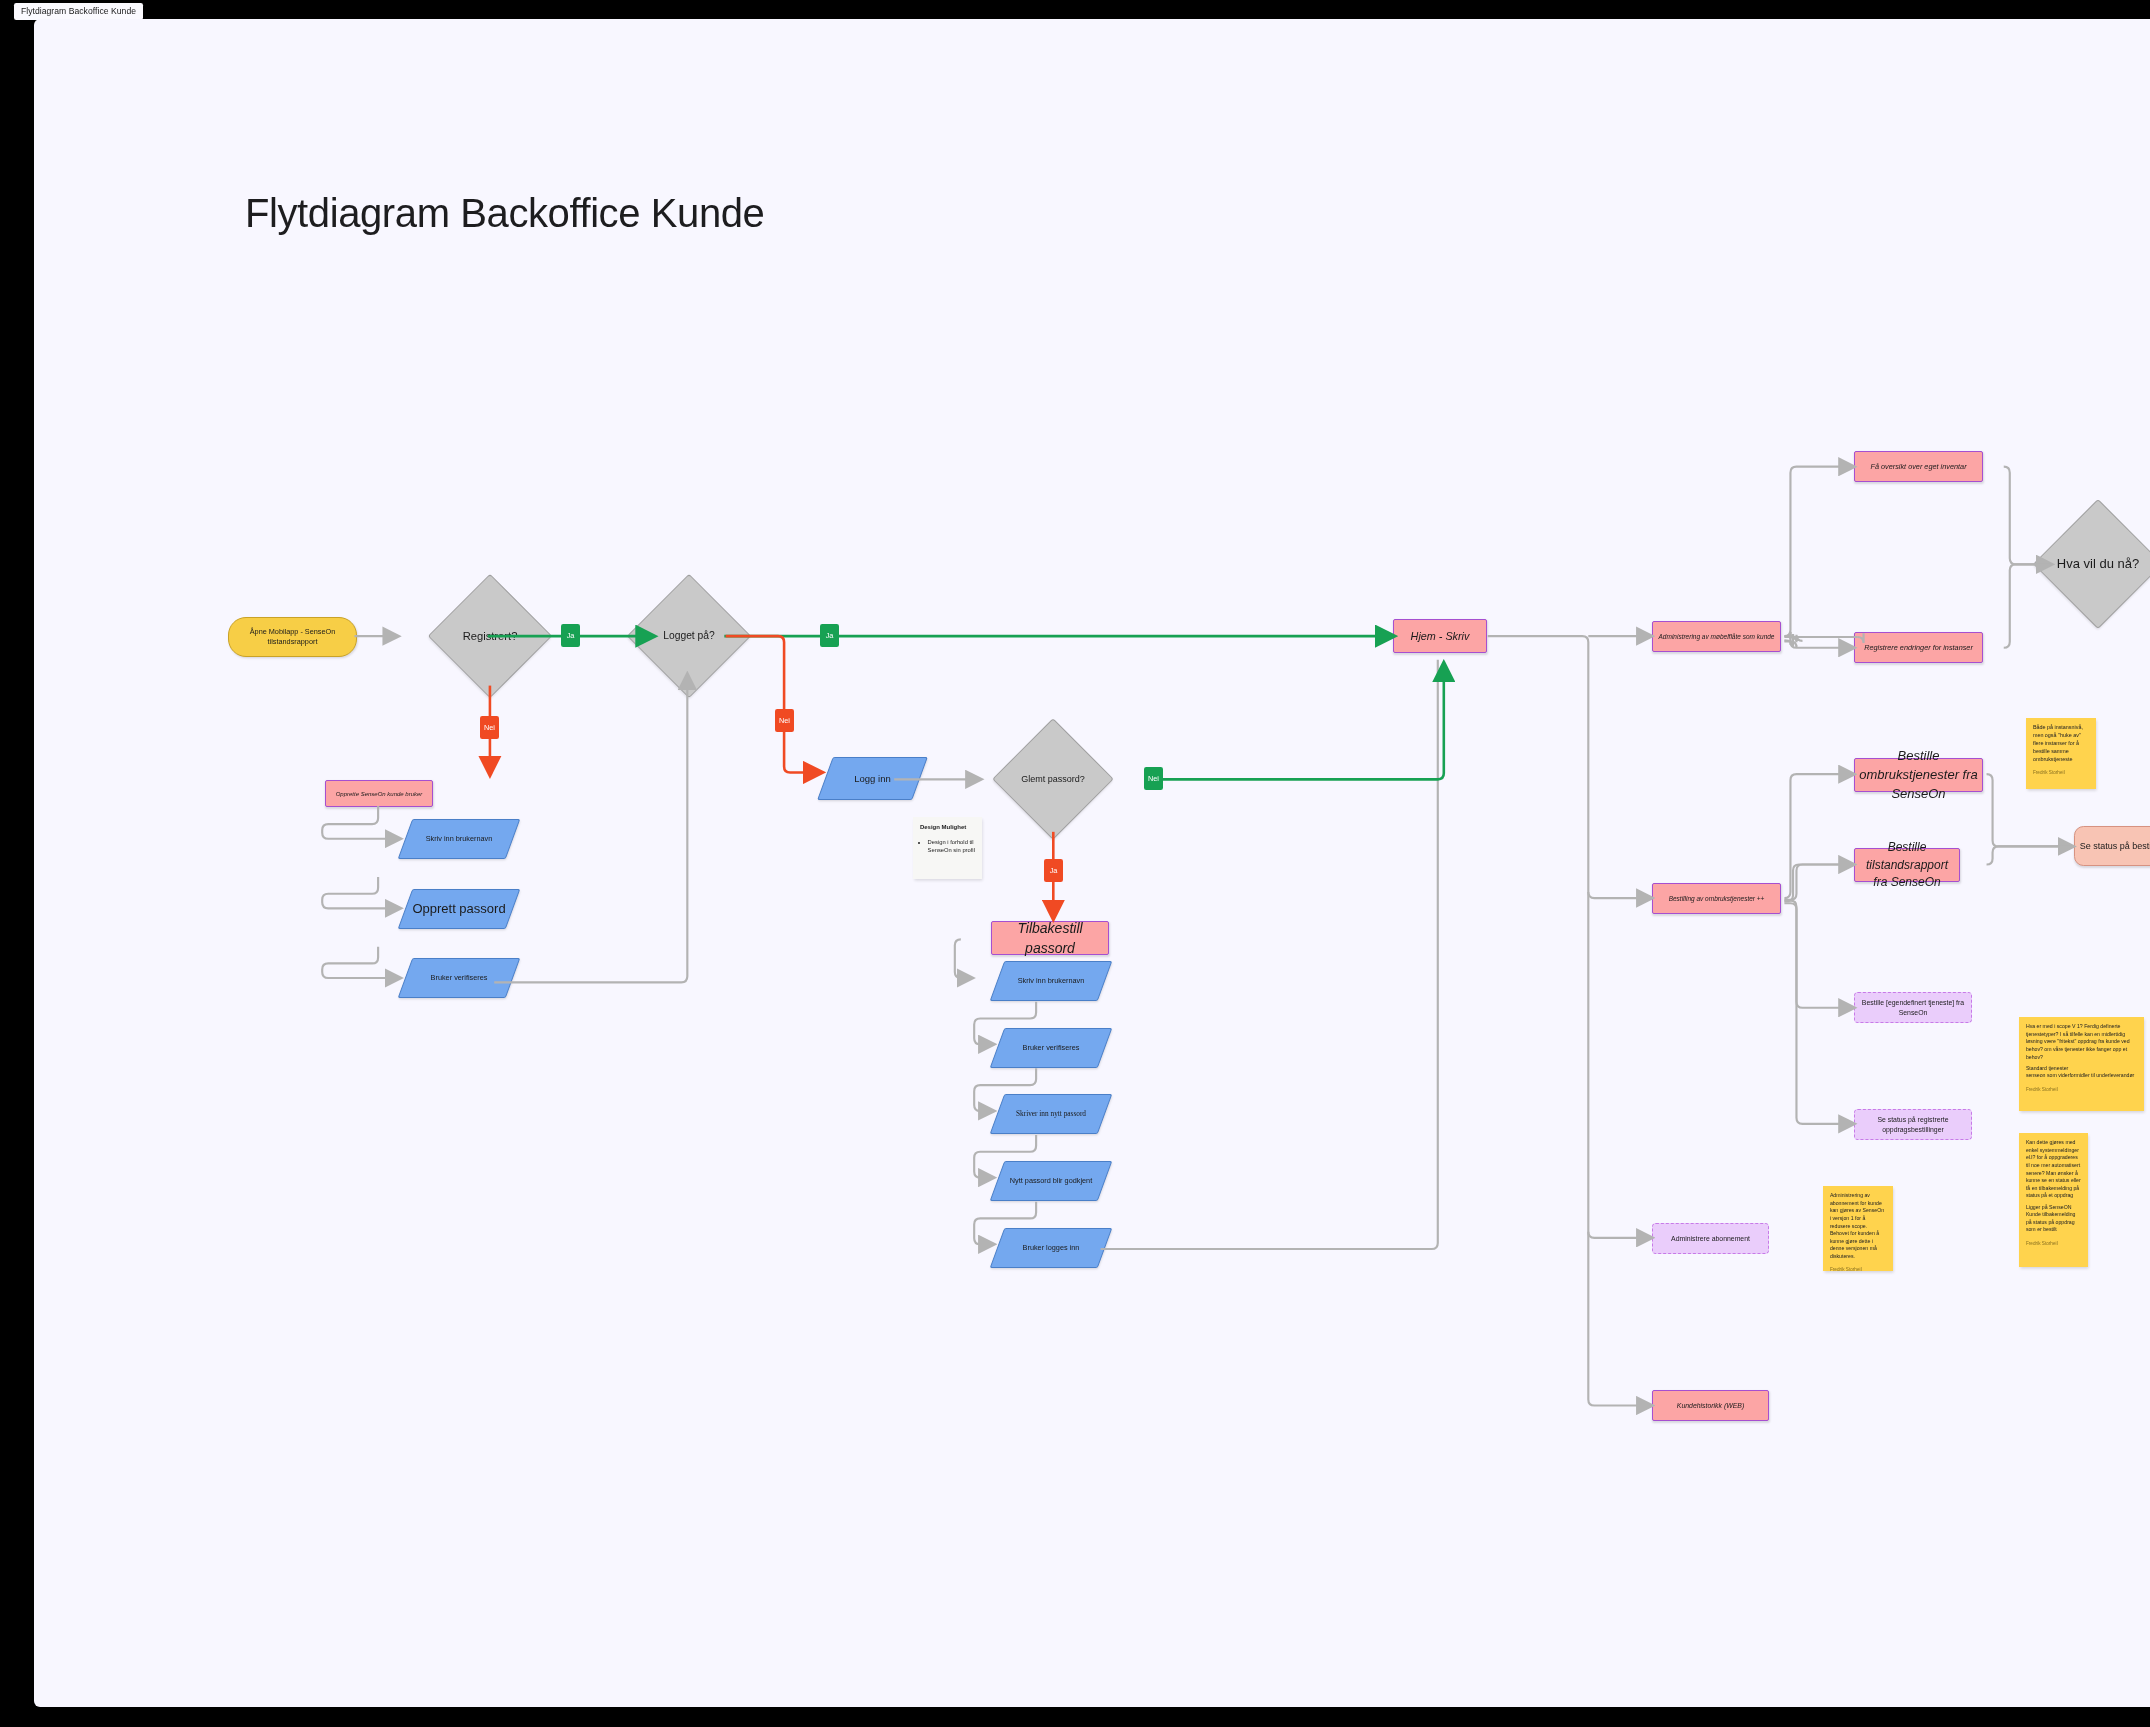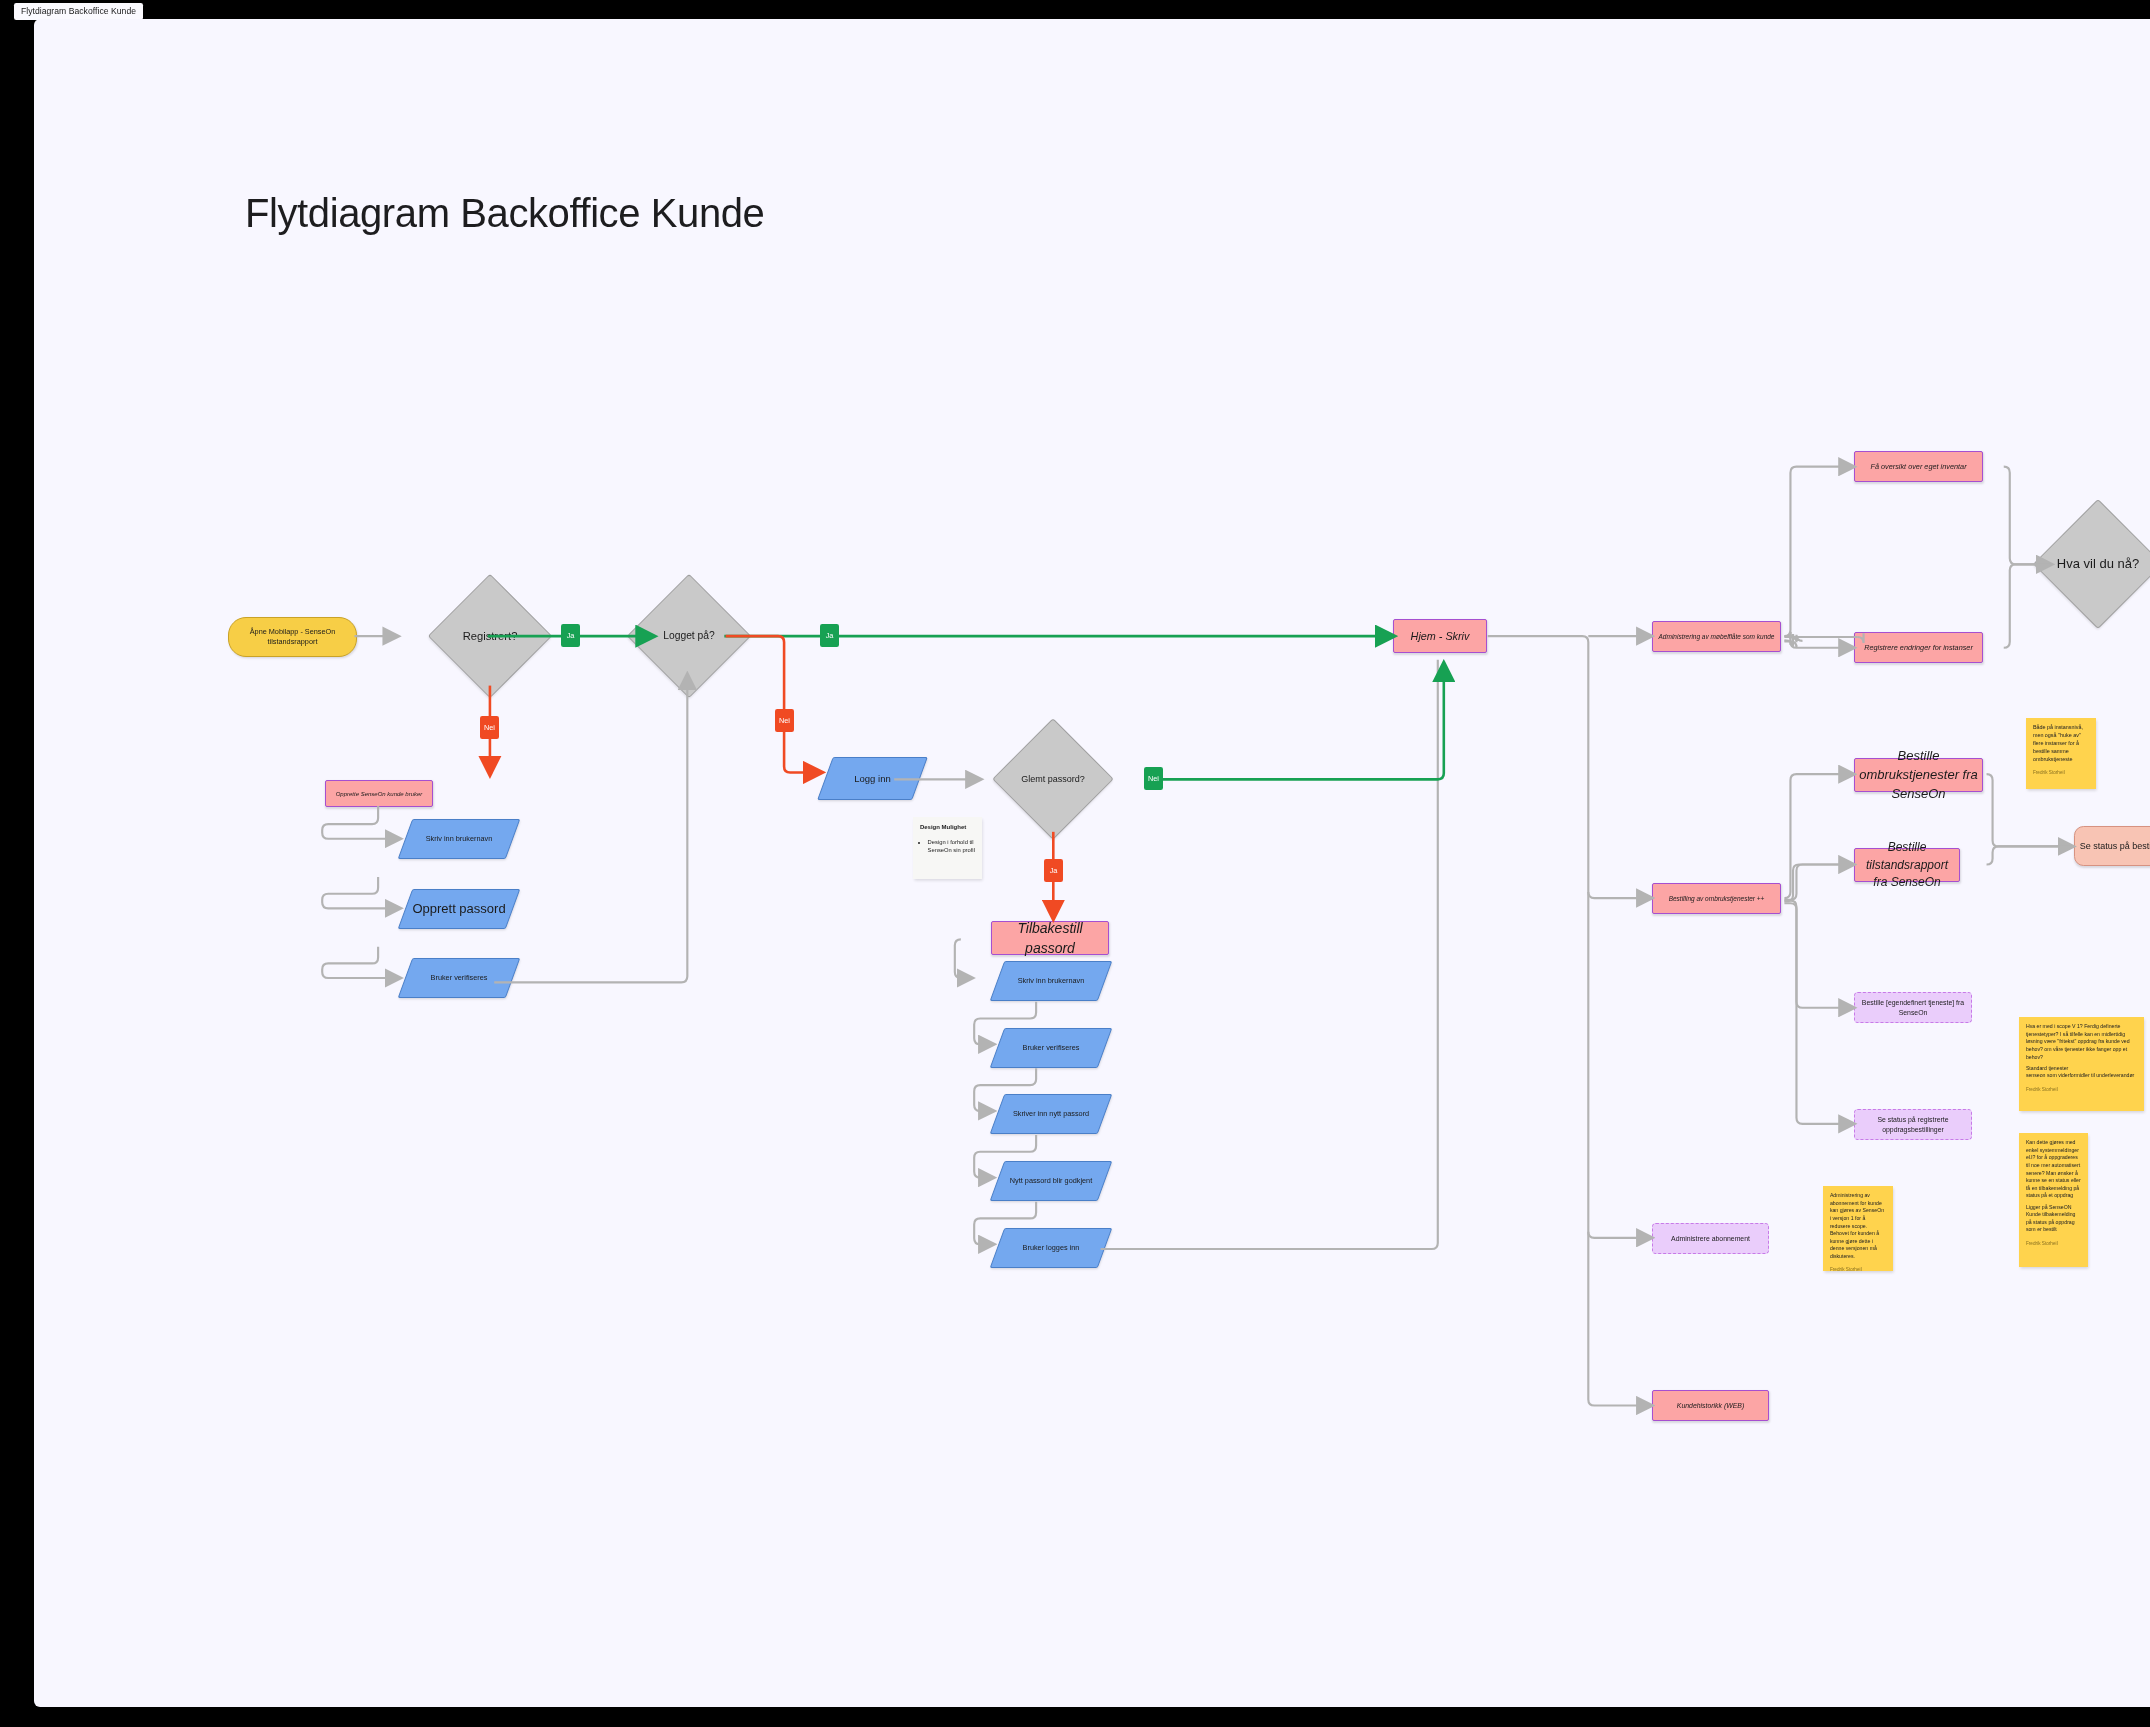--- a/index.html
+++ b/index.html
@@ -268,21 +268,21 @@
   <div class="node n-io" style="left:963px; top:942px; width:108px; height:40px; font-size:7.3px;">
     <div class="par"></div>
     <span>Skriv inn brukernavn</span>
   </div>
 
   <div class="node n-io" style="left:963px; top:1009px; width:108px; height:40px; font-size:7.3px;">
     <div class="par"></div>
     <span>Bruker verifiseres</span>
   </div>
 
-  <div class="node n-io" style="left:963px; top:1075px; width:108px; height:40px; font-size:7.3px;">
+  <div class="node n-io" style="left:963px; top:1075px; width:108px; height:40px; font-size:7.3px;font-family:Liberation Serif, serif;">
     <div class="par"></div>
     <span>Skriver inn nytt passord</span>
   </div>
 
   <div class="node n-io" style="left:963px; top:1142px; width:108px; height:40px; font-size:7.3px;">
     <div class="par"></div>
     <span>Nytt passord blir godkjent</span>
   </div>
 
   <div class="node n-io" style="left:963px; top:1209px; width:108px; height:40px; font-size:7.3px;">

